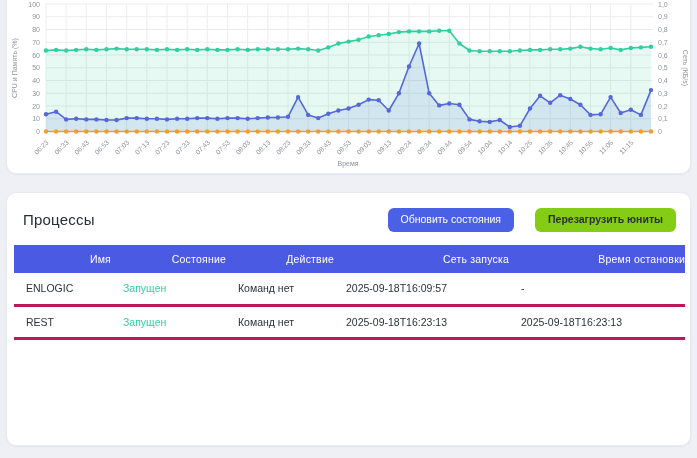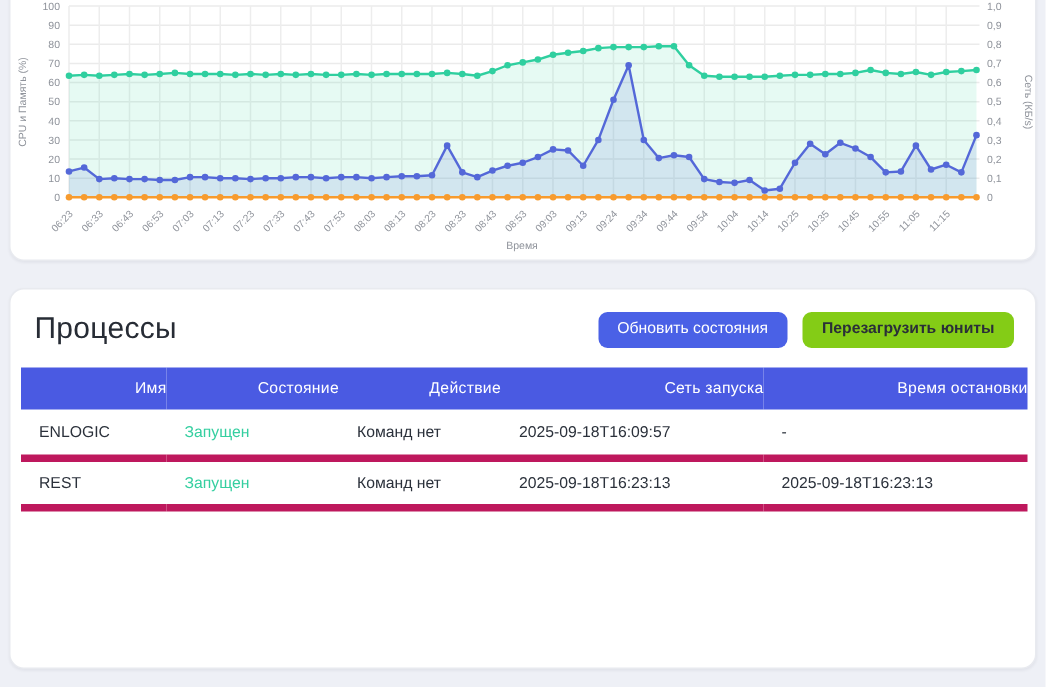--- a/index.html
+++ b/index.html
@@ -22,22 +22,22 @@
   #processes-card { top: 192px; height: 254px; }
   #chart-svg { position: absolute; left: 0; top: 0; }
   svg text { font-family: "Liberation Sans", sans-serif; fill: #8f939b; }
 
   .panel-header {
     display: flex;
     justify-content: space-between;
     align-items: center;
     padding: 15px 14px 13px 16px;
   }
-  .panel-title { font-size: 20px; font-weight: 500; color: #272c35; letter-spacing: 0.2px; }
-  .btn-group { display: flex; gap: 10px; }
+  .panel-title { font-size: 15px; font-weight: 500; color: #272c35; letter-spacing: 0.2px; }
+  .btn-group { display: flex; gap: 21px; }
   .btn {
     border: none;
     border-radius: 6px;
     padding: 6px 13px;
     font-size: 10.5px;
     font-family: "Liberation Sans", sans-serif;
     cursor: pointer;
     line-height: 1.1;
   }
   .btn-primary { background: var(--primary, #4a61e6); color: #ffffff; }
@@ -57,21 +57,21 @@
     text-align: right;
     height: 28px;
     padding: 0 0 0 12px;
     letter-spacing: 0.2px;
   }
   .proc-table td {
     font-size: 10.5px;
     color: #2b313b;
     height: 33px;
     padding: 0 0 0 12px;
-    border-bottom: 5px solid #be185d;
+    border-bottom: 3px solid #be185d;
     white-space: nowrap;
     overflow: hidden;
   }
   .proc-table td.status { color: var(--status, #35cfa0); }
   .col-name  { width: 97px; }
   .col-state { width: 115px; }
   .col-act   { width: 108px; }
   .col-start { width: 175px; }
   .col-stop  { width: auto; }
 </style>

